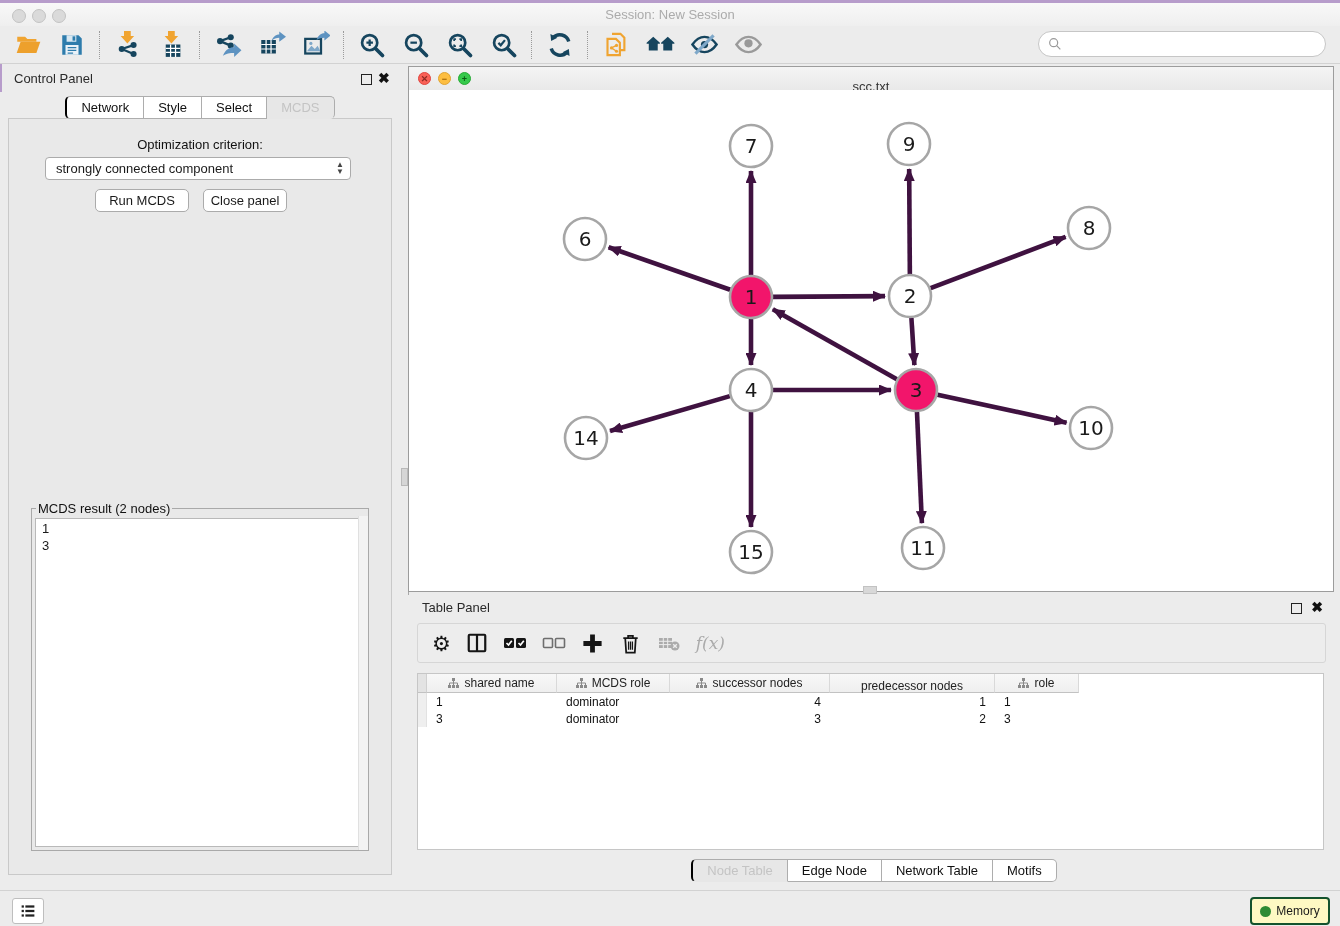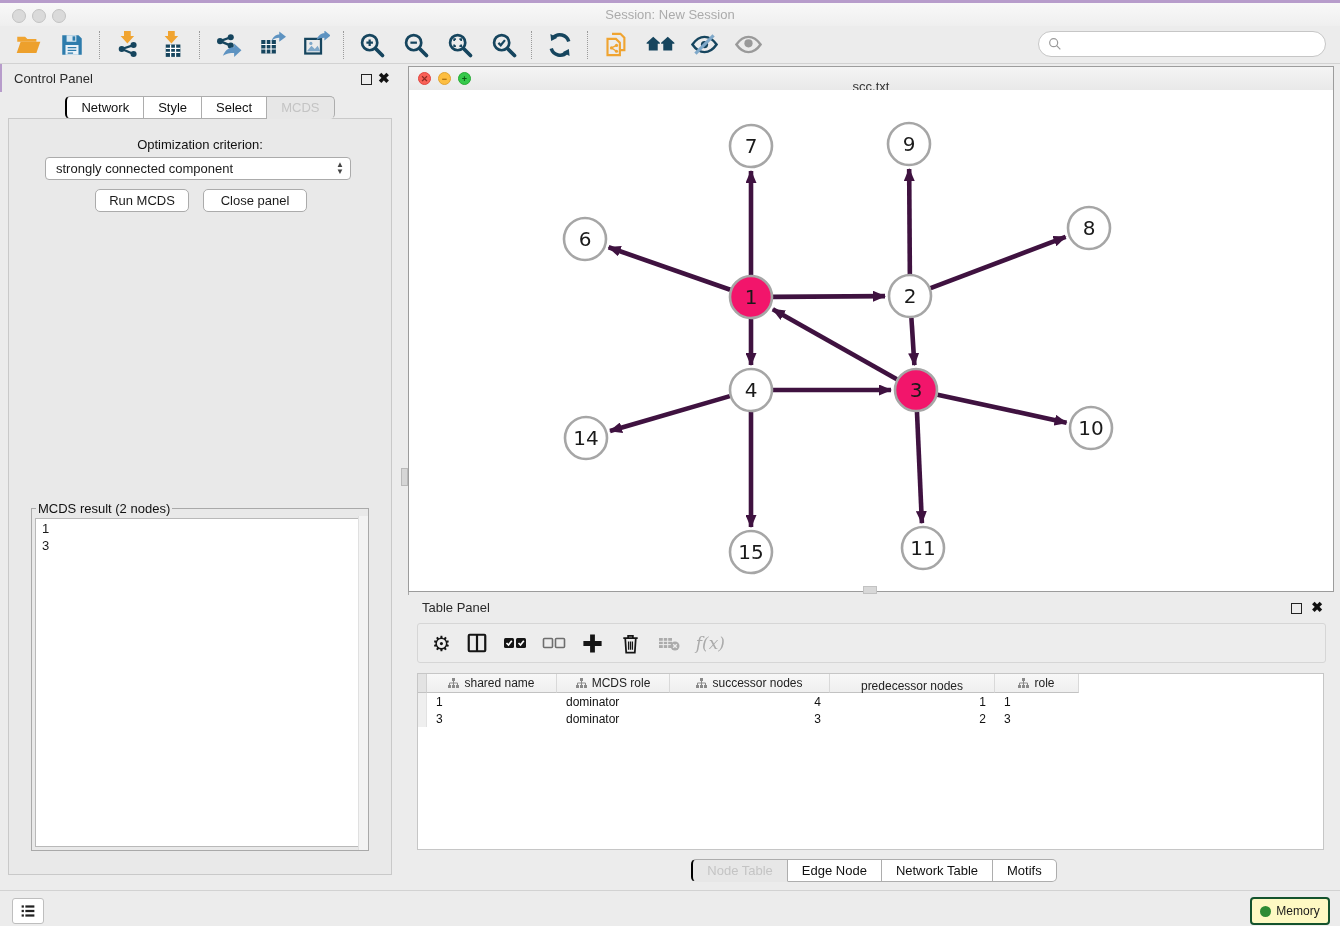--- a/index.html
+++ b/index.html
@@ -255,21 +255,21 @@
     <div id="criterion-select">
       <span>strongly connected component</span>
       <span class="stepper">
           <span>▲</span>
           <span>▼</span>
         </span>
     </div>
     <div class="cp-btn" style="left:86px;width:94px">
       <span>Run MCDS</span>
     </div>
-    <div class="cp-btn" style="left:194px;width:104px">
+    <div class="cp-btn" style="left:194px;width:84px">
       <span>Close panel</span>
     </div>
     <fieldset id="mcds-result">
       <legend>MCDS result (2 nodes)</legend>
       <div class="result-box">1
 3</div>
       <div class="vtrack"></div>
     </fieldset>
   </div>
 </div>

